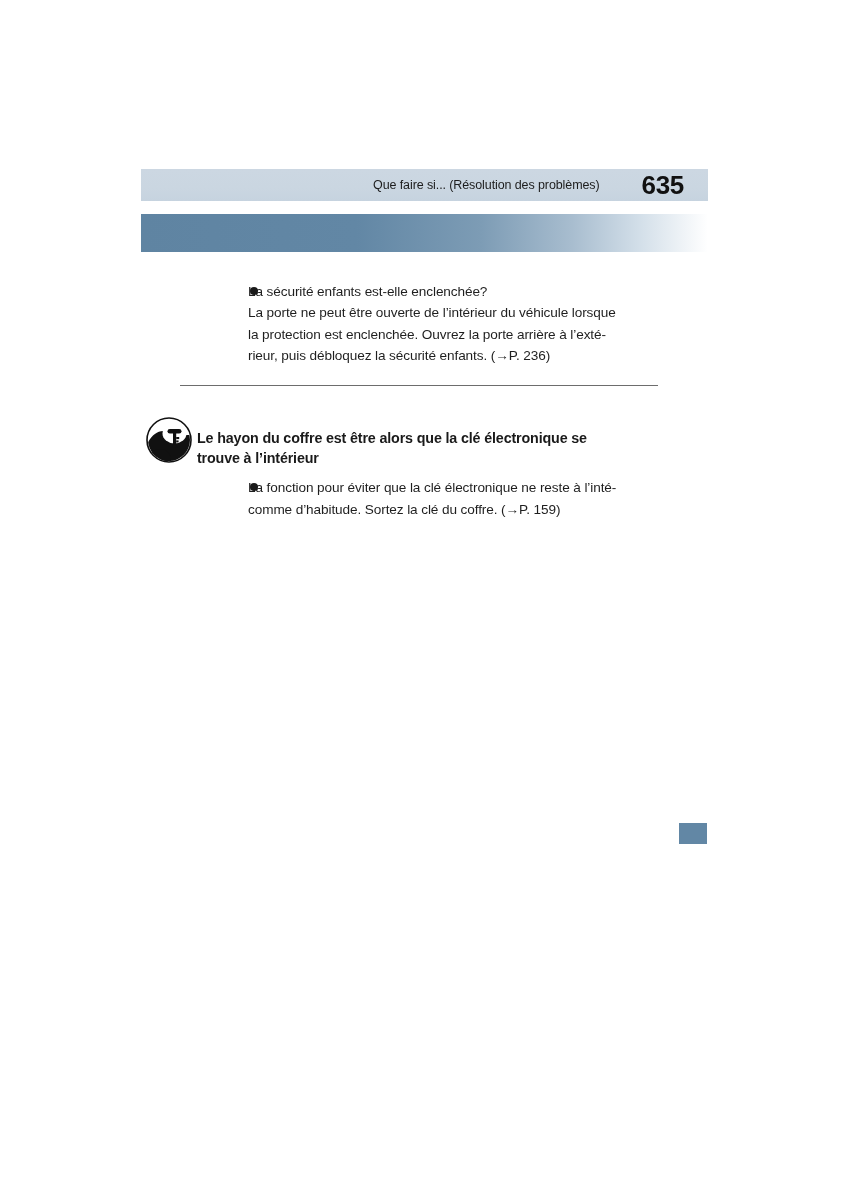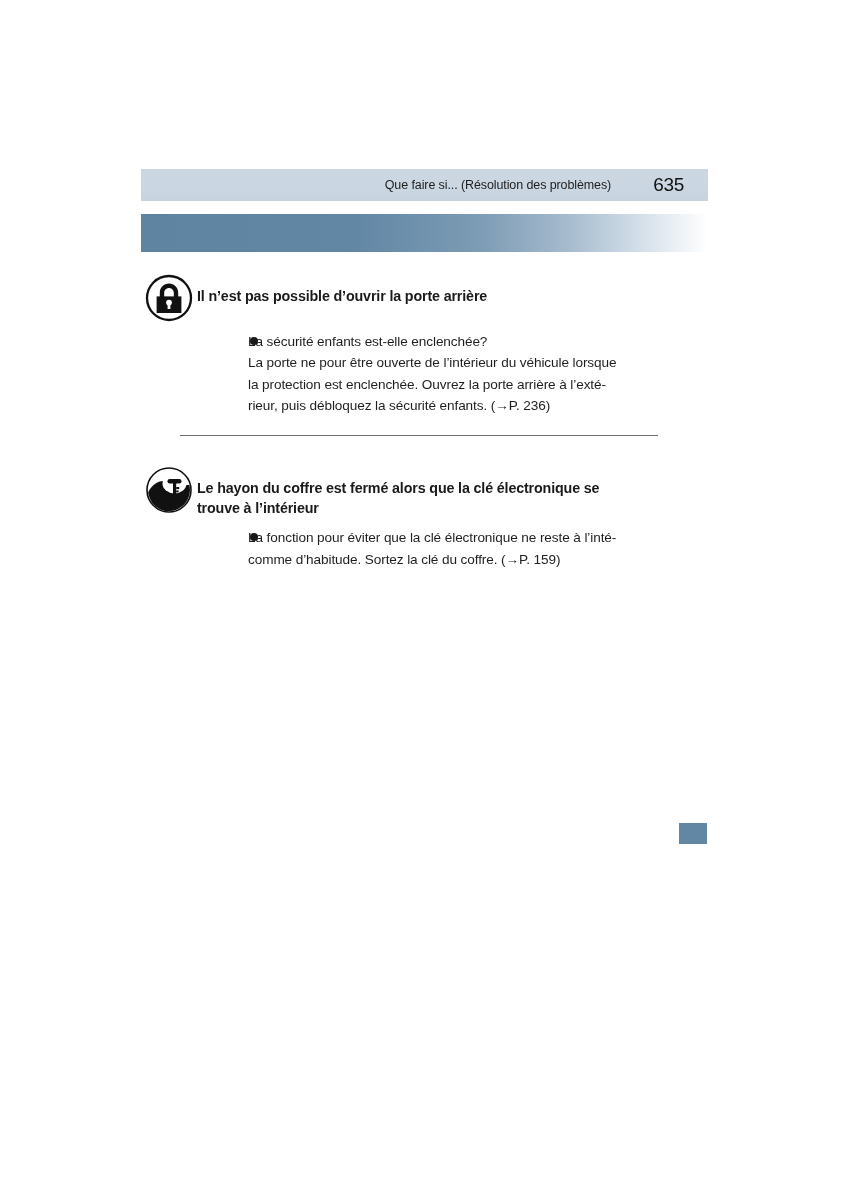--- a/index.html
+++ b/index.html
@@ -31,22 +31,22 @@
     padding-right: 24px;
     text-align: right;
   }
   #running-head {
     font-size: 12.5px;
     letter-spacing: -0.1px;
     color: #1d1d1d;
     white-space: nowrap;
   }
   #page-number {
-    font-size: 19px;
-    font-weight: normal;
+    font-size: 26px;
+    font-weight: bold;
     color: #111111;
     margin-left: 42px;
     letter-spacing: -0.3px;
   }
 
   
   #header-rule {
     position: absolute;
     left: 141px;
     top: 214px;
@@ -154,37 +154,25 @@
 <div id="header-band">
   <span id="running-head">Que faire si... (Résolution des problèmes)</span>
   <span id="page-number">635</span>
 </div>
 
 <div id="header-rule"></div>
 
 <div id="content">
 
   <div class="qa-section">
-    <div class="qa-head-row">
-      <div class="icon-slot">
-        <svg class="icon-circle" viewBox="0 0 48 48">
-          <circle cx="24" cy="24" r="22" fill="#ffffff" stroke="#111111" stroke-width="2.3"></circle>
-          <path d="M24 9.5c-5.1 0-9.2 4.1-9.2 9.2v5.6h4.4v-5.6c0-2.65 2.15-4.8 4.8-4.8s4.8 2.15 4.8 4.8v5.6h4.4v-5.6c0-5.1-4.1-9.2-9.2-9.2z" fill="#111111"></path>
-          <rect x="11.6" y="22.4" width="24.8" height="16.6" fill="#111111"></rect>
-          <circle cx="24" cy="28.6" r="2.9" fill="#ffffff"></circle>
-          <rect x="22.6" y="28.4" width="2.8" height="6.6" fill="#ffffff"></rect>
-        </svg>
-      </div>
-      <div class="qa-title">Il n’est pas possible d’ouvrir la porte arrière</div>
-    </div>
 
     <div class="qa-body">
       <span class="bullet-dot"></span>
       <p>La sécurité enfants est-elle enclenchée?</p>
-      <p>La porte ne pour être ouverte de l’intérieur du véhicule lorsque</p>
+      <p>La porte ne peut être ouverte de l’intérieur du véhicule lorsque</p>
       <p>la protection est enclenchée. Ouvrez la porte arrière à l’exté-</p>
       <p>rieur, puis débloquez la sécurité enfants. (→P. 236)</p>
     </div>
 
     <div class="section-divider"></div>
   </div>
 
   <div class="section-gap"></div>
 
   <div class="qa-section">
@@ -200,21 +188,21 @@
             <path d="M3 46 C3 38 8 33 15 33 C22 33 26 38 26 46 Z" fill="#111111"></path>
             <ellipse cx="29.5" cy="17.5" rx="12" ry="10" fill="#ffffff"></ellipse>
             <rect x="22.5" y="13" width="14" height="4.6" rx="2.3" fill="#111111"></rect>
             <rect x="28" y="15.5" width="3.2" height="12.5" fill="#111111"></rect>
             <rect x="31.2" y="21" width="3" height="2.1" fill="#111111"></rect>
             <rect x="31.2" y="24.4" width="2.4" height="2" fill="#111111"></rect>
             <path d="M29.6 28 L26.6 31.5 L32.6 31.5 Z" fill="#111111"></path>
           </g>
         </svg>
       </div>
-      <div class="qa-title">Le hayon du coffre est fermé alors que la clé électronique se trouve à l’intérieur</div>
+      <div class="qa-title">Le hayon du coffre est être alors que la clé électronique se trouve à l’intérieur</div>
     </div>
 
     <div class="qa-body">
       <span class="bullet-dot"></span>
       <p>La fonction pour éviter que la clé électronique ne reste à l’inté-</p>
       <p>comme d’habitude. Sortez la clé du coffre. (→P. 159)</p>
     </div>
   </div>
 
 </div>

